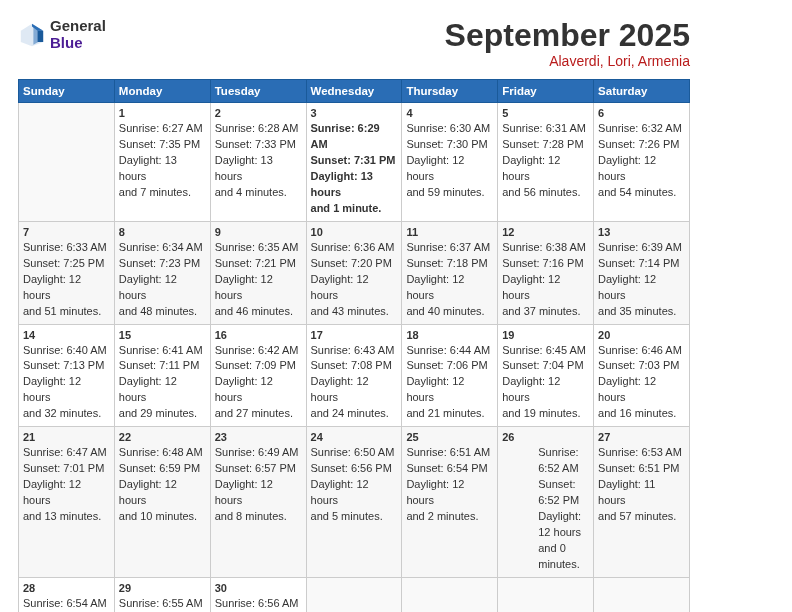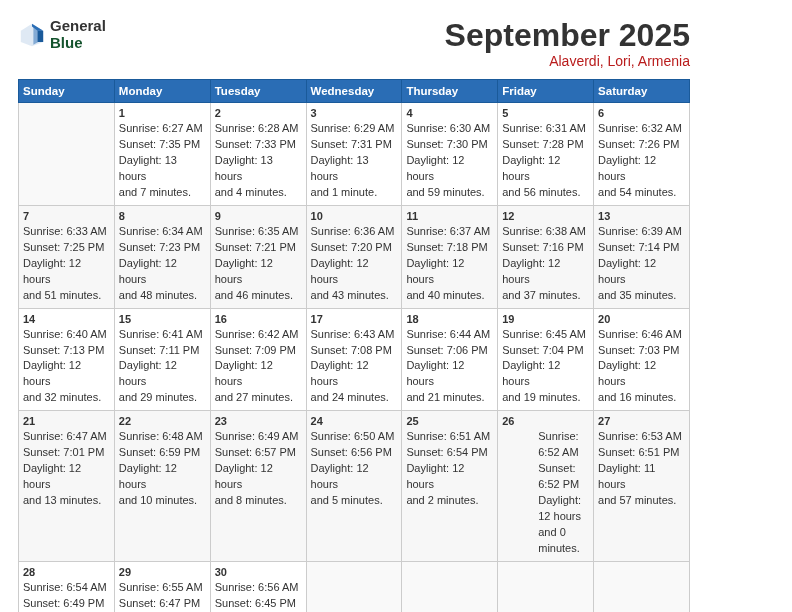--- a/index.html
+++ b/index.html
@@ -33,21 +33,21 @@
       line-height: 1.1;
     }
     .logo-general {
       font-size: 15px;
       font-weight: bold;
       color: #333;
     }
     .logo-blue {
       font-size: 15px;
       font-weight: bold;
-      color: #14532d;
+      color: #4c1d95;
     }
     .logo-icon {
       width: 28px;
       height: 28px;
     }
     .title-block {
       text-align: right;
     }
     .month-title {
       font-size: 32px;
@@ -155,21 +155,21 @@
           </td>
           <td>
             <span class="day-num">2</span>
             <div class="cell-content" style="white-space: pre-line;">Sunrise: 6:28 AM
 Sunset: 7:33 PM
 Daylight: 13 hours
 and 4 minutes.</div>
           </td>
           <td>
             <span class="day-num">3</span>
-            <div class="cell-content" style="white-space: pre-line;">Sunrise: 6:29 AM
+            <div class="cell-content" style="white-space: pre-line; font-weight: bold;">Sunrise: 6:29 AM
 Sunset: 7:31 PM
 Daylight: 13 hours
 and 1 minute.</div>
           </td>
           <td>
             <span class="day-num">4</span>
             <div class="cell-content" style="white-space: pre-line;">Sunrise: 6:30 AM
 Sunset: 7:30 PM
 Daylight: 12 hours
 and 59 minutes.</div>

